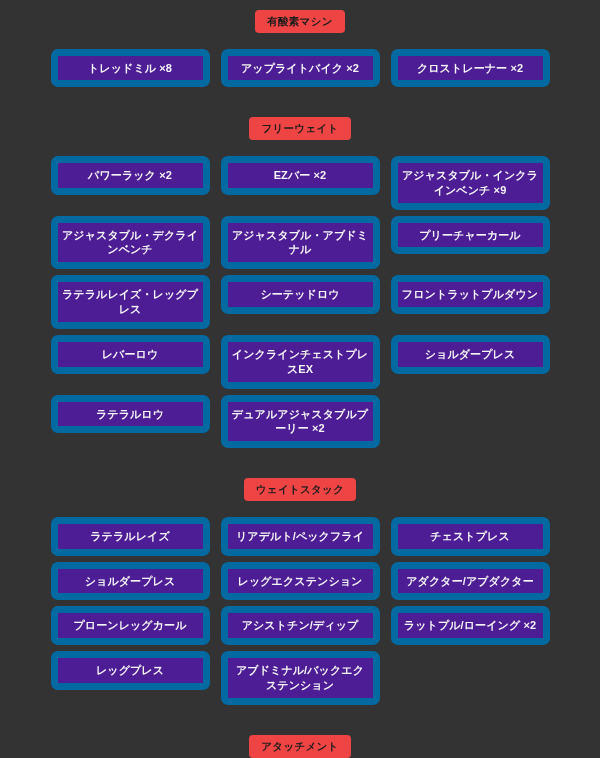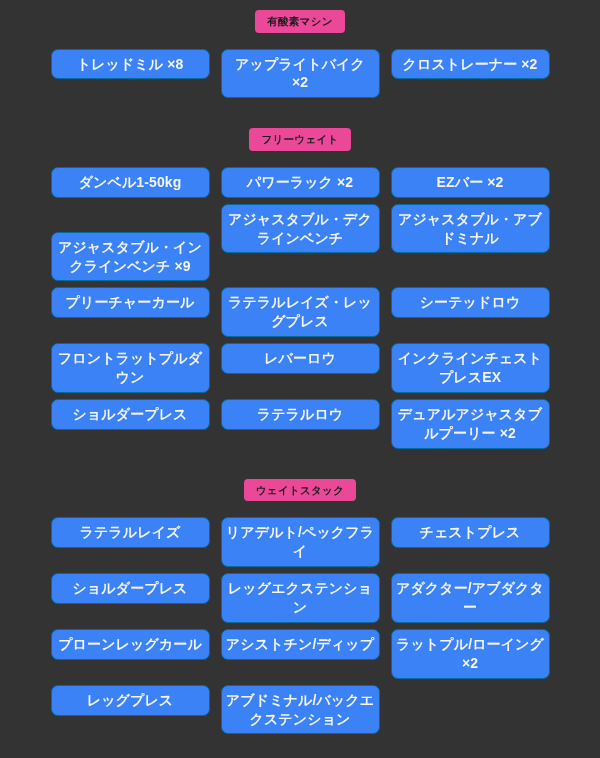--- a/index.html
+++ b/index.html
@@ -25,59 +25,58 @@
   .section {
     width: 100%;
   }
   .section-heading-wrap {
     display: flex;
     justify-content: center;
     align-items: center;
   }
   .section-heading {
     display: inline-block;
-    background: #ec4899;
+    background: #ef4444;
     color: #1c1c1c;
     font-size: 10.5px;
     font-weight: bold;
     letter-spacing: 0.3px;
     line-height: 1;
     padding: 6px 12px 6px 12px;
     border-radius: 4px;
     white-space: nowrap;
   }
   .grid {
     display: grid;
     grid-template-columns: 159px 159px 159px;
     column-gap: 11px;
     row-gap: 6px;
     justify-content: center;
     align-items: start;
   }
   .item {
     box-sizing: border-box;
     min-height: 26px;
-    background: #3b82f6;
-    border: 1px solid #0369a1;
+    background: #4c1d95;
+    border: 7px solid #0369a1;
     border-radius: 7px;
     color: #f4f4f4;
-    font-size: 14px;
+    font-size: 11px;
     font-weight: bold;
     letter-spacing: 0.1px;
     line-height: 1.35;
     display: flex;
     align-items: center;
     justify-content: center;
     text-align: center;
     padding: 5px 4px;
     white-space: normal;
   }
   .item.tall {
     min-height: 41px;
-    margin-top: 28px;
   }
   
   .sec-gap-heading-to-grid { height: 16px; }
   .sec-gap-between { height: 30px; }
   .top-pad { height: 10px; }
 </style>
 </head>
 <body>
 
 <div class="page">
@@ -97,21 +96,20 @@
   </div>
 
   <div class="sec-gap-between"></div>
 
   <div class="section">
     <div class="section-heading-wrap">
       <div class="section-heading">フリーウェイト</div>
     </div>
     <div class="sec-gap-heading-to-grid"></div>
     <div class="grid">
-      <div class="item">ダンベル1-50kg</div>
       <div class="item">パワーラック ×2</div>
       <div class="item">EZバー ×2</div>
       <div class="item tall">アジャスタブル・インクラインベンチ ×9</div>
       <div class="item">アジャスタブル・デクラインベンチ</div>
       <div class="item">アジャスタブル・アブドミナル</div>
       <div class="item">プリーチャーカール</div>
       <div class="item">ラテラルレイズ・レッグプレス</div>
       <div class="item">シーテッドロウ</div>
       <div class="item">フロントラットプルダウン</div>
       <div class="item">レバーロウ</div>

